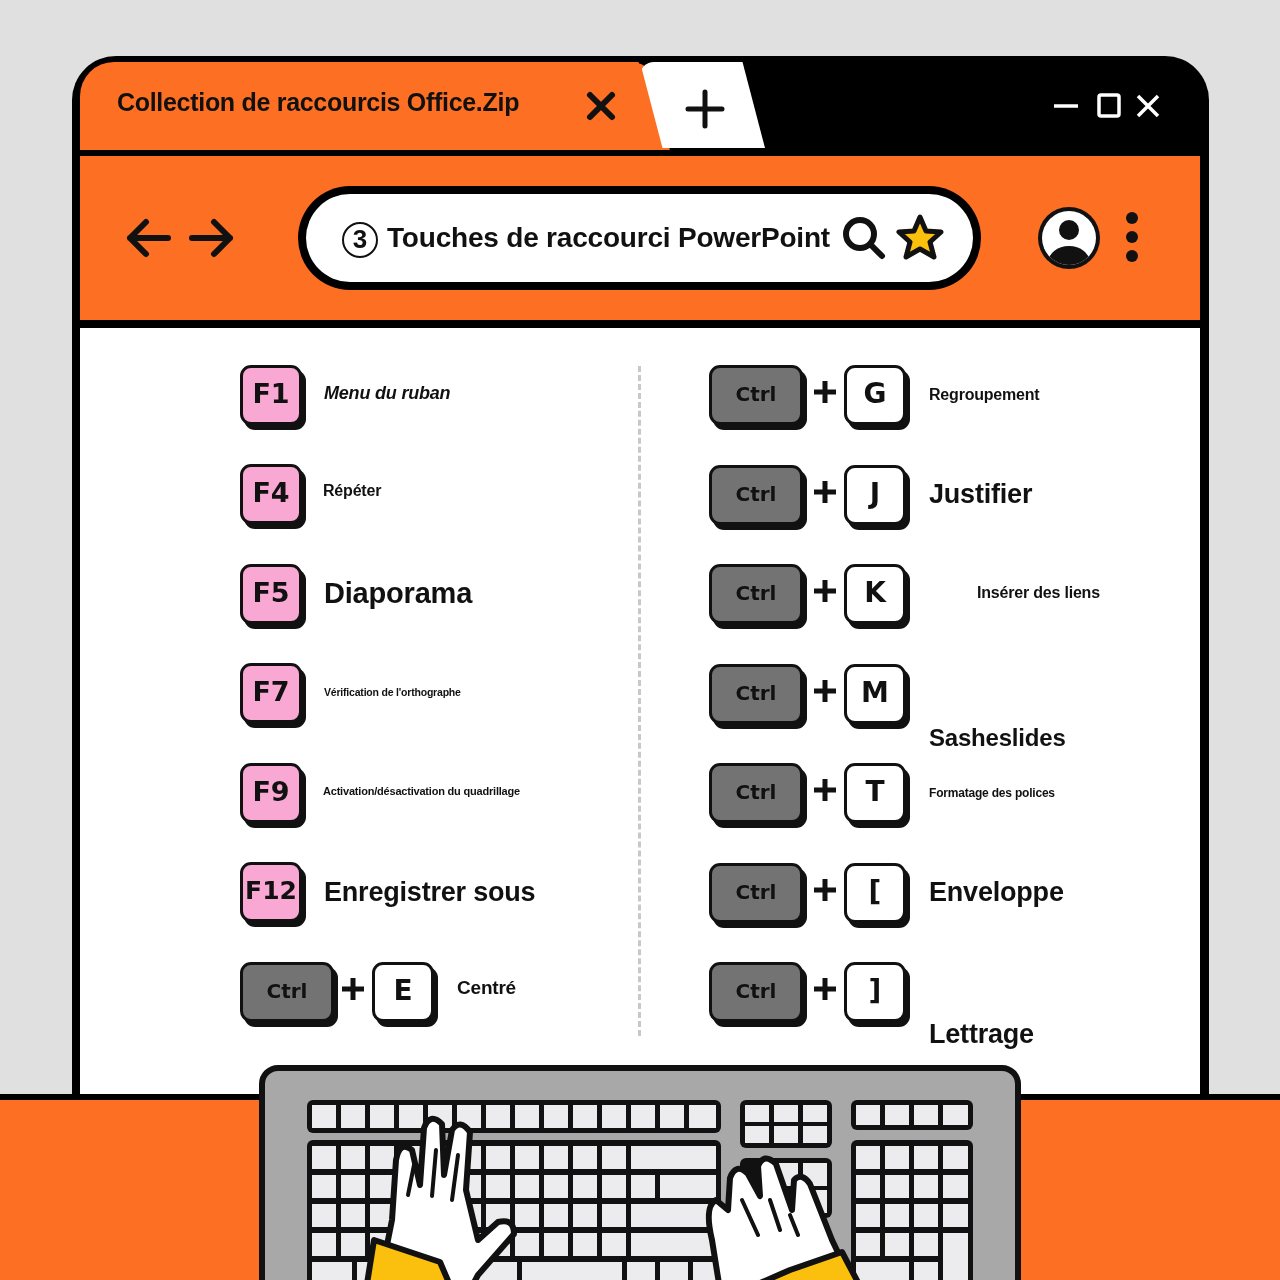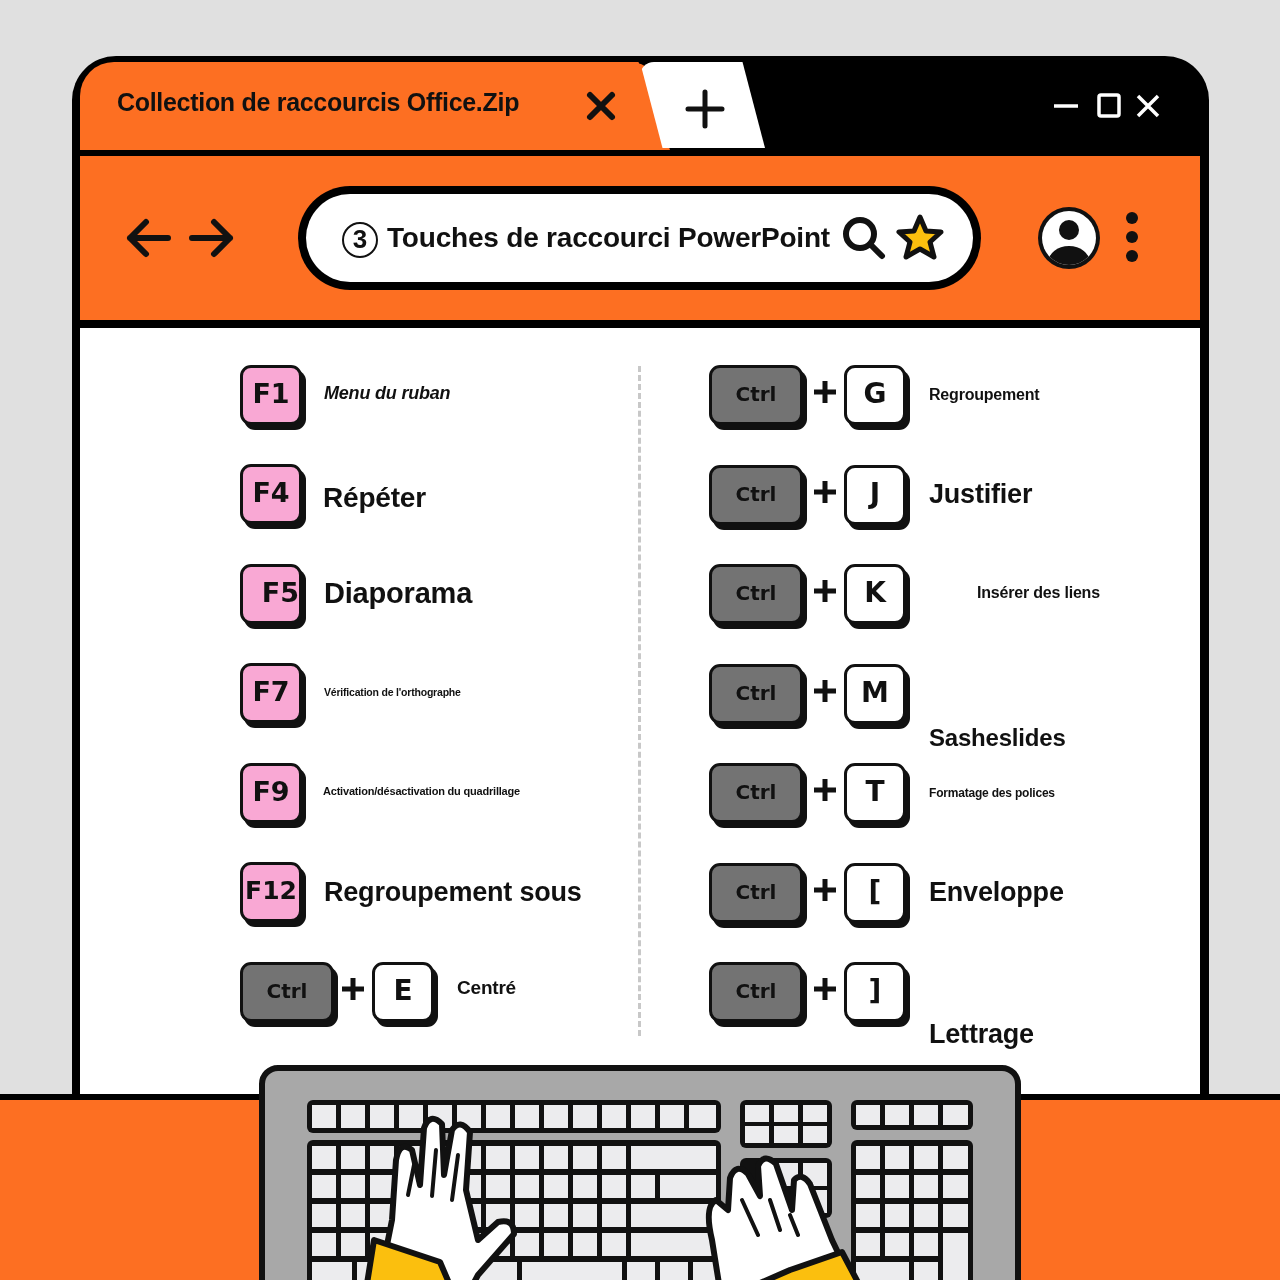--- a/index.html
+++ b/index.html
@@ -185,37 +185,37 @@
 
 <div class="content"></div>
 <div class="divider"></div>
 
 <div class="row" style="left:240px; top:365px;">
   <div class="key key-f" style="left:0;">F1</div>
   <div class="label" style="left:84px; top:18px; font-size:18px;font-style:italic;">Menu du ruban</div>
 </div>
 <div class="row" style="left:240px; top:464px;">
   <div class="key key-f" style="left:0;">F4</div>
-  <div class="label" style="left:83px; top:18px; font-size:28px;">Répéter</div>
+  <div class="label" style="left:83px; top:18px; font-size:16px;">Répéter</div>
 </div>
 <div class="row" style="left:240px; top:564px;">
-  <div class="key key-f" style="left:0;text-align:right;">F5</div>
+  <div class="key key-f" style="left:0;">F5</div>
   <div class="label" style="left:84px; top:13px; font-size:29px;">Diaporama</div>
 </div>
 <div class="row" style="left:240px; top:663px;">
   <div class="key key-f" style="left:0;">F7</div>
   <div class="label" style="left:84px; top:23px; font-size:10.5px;">Vérification de l'orthographe</div>
 </div>
 <div class="row" style="left:240px; top:763px;">
   <div class="key key-f" style="left:0;">F9</div>
   <div class="label" style="left:83px; top:22px; font-size:11px;">Activation/désactivation du quadrillage</div>
 </div>
 <div class="row" style="left:240px; top:862px;">
   <div class="key key-f" style="left:0; font-size:25px;">F12</div>
-  <div class="label" style="left:84px; top:15px; font-size:27px;">Regroupement sous</div>
+  <div class="label" style="left:84px; top:15px; font-size:27px;">Enregistrer sous</div>
 </div>
 <div class="row" style="left:240px; top:962px;">
   <div class="key key-ctrl" style="left:0;">Ctrl</div>
   <div class="plus" style="left:100px;">
     <svg width="26" height="26" viewBox="0 0 26 26">
         <path d="M13 2 V24 M2 13 H24" stroke="#111" stroke-width="5"></path>
       </svg>
   </div>
   <div class="key key-letter" style="left:132px;">E</div>
   <div class="label" style="left:217px; top:15px; font-size:19px;text-align:center;">Centré</div>

